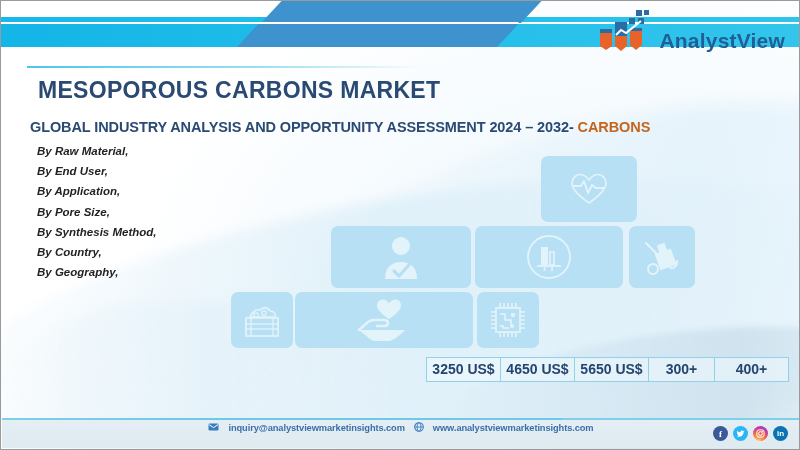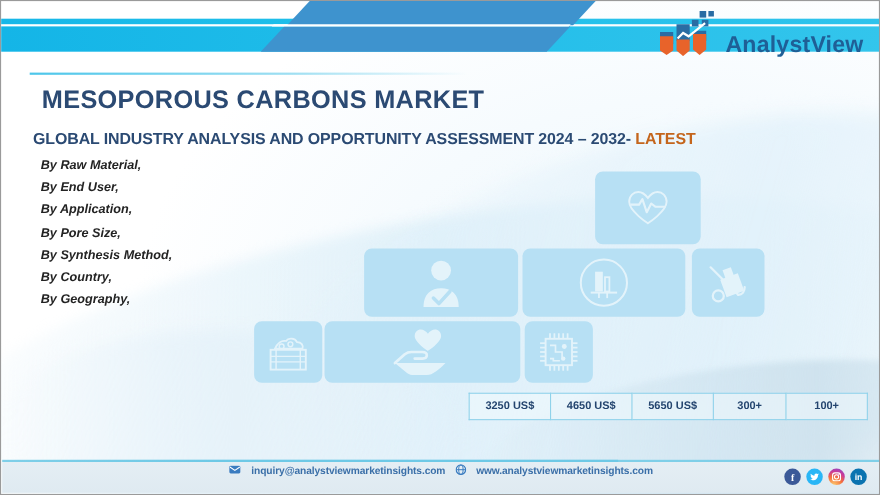--- a/index.html
+++ b/index.html
@@ -130,21 +130,21 @@
   .ptable td{
     border:1px solid #8fd2ea;
     text-align:center;
     color:#24456f;
     font-size:8.4px;
     font-weight:bold;
     line-height:1.35;
     padding:0;
   }
   .ptable .hd{height:29px;}
-  .ptable .vl{height:23px;font-size:10px;}
+  .ptable .vl{height:23px;font-size:14px;}
   .c1{width:73px;}
   .c2{width:73px;}
   .c3{width:73px;}
   .c4{width:65px;}
   .c5{width:73px;}
 
   
   .footer{
     position:absolute;left:1px;bottom:1px;width:798px;height:28px;
     background:linear-gradient(180deg,#e4eef4 0%,#dfeaf1 100%);
@@ -216,21 +216,21 @@
     </span>
     <span class="logo-text">
       <div class="logo-name">AnalystView</div>
     </span>
   </div>
 
   <div class="rule"></div>
   <div class="title">MESOPOROUS CARBONS MARKET</div>
   <div class="subtitle">
     <span>GLOBAL INDUSTRY ANALYSIS AND OPPORTUNITY ASSESSMENT 2024 – 2032-</span>
-    <span class="hl">LATEST</span>
+    <span class="hl">CARBONS</span>
   </div>
 
   <div class="segments">
     <div>By Raw Material,</div>
     <div>By End User,</div>
     <div>By Application,</div>
     <div>By Pore Size,</div>
     <div>By Synthesis Method,</div>
     <div>By Country,</div>
     <div>By Geography,</div>
@@ -335,21 +335,21 @@
     </span>
   </div>
 
   <table class="ptable">
     <tbody>
     <tr>
       <td class="vl c1">3250 US$</td>
       <td class="vl c2">4650 US$</td>
       <td class="vl c3">5650 US$</td>
       <td class="vl c4">300+</td>
-      <td class="vl c5">100+</td>
+      <td class="vl c5">400+</td>
     </tr>
   </tbody>
     </table>
 
   <div class="footer">
     <div class="footer-line"></div>
     <div class="contact">
       <span>
         <svg width="11" height="8" viewBox="0 0 11 8">
           <rect x="0.5" y="0.5" width="10" height="7" rx="1.3" fill="#3a7cc0"></rect>

